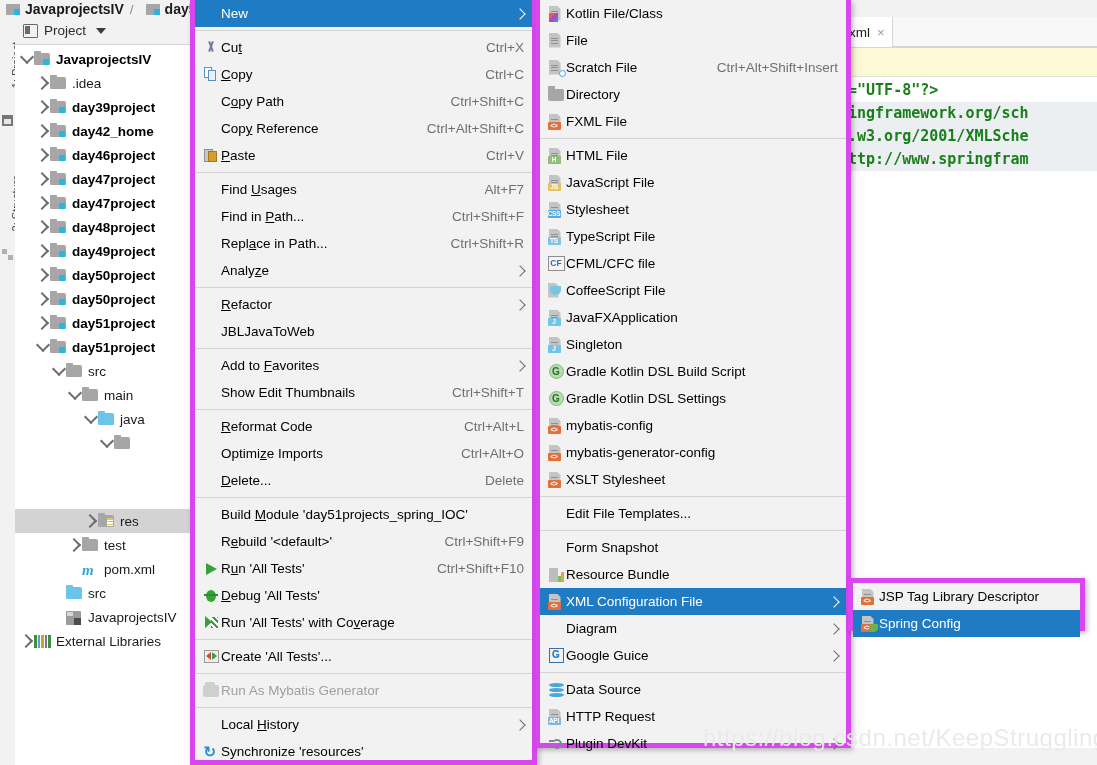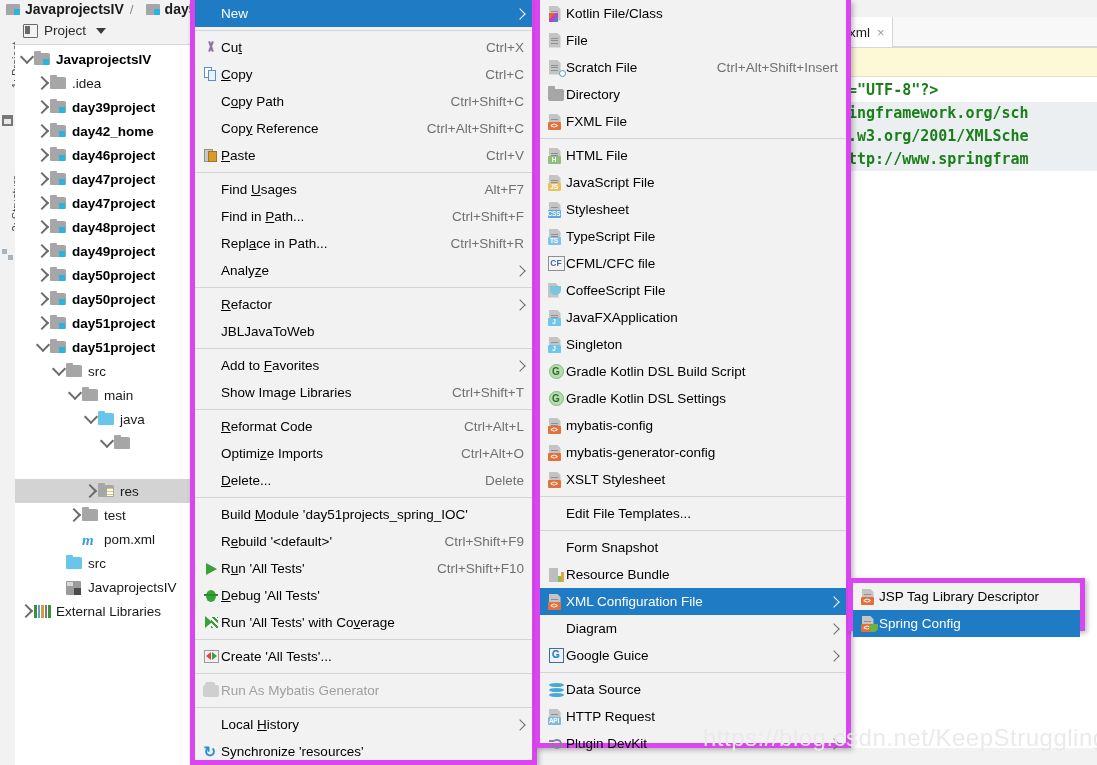--- a/index.html
+++ b/index.html
@@ -65,21 +65,21 @@
   #project-header .ph-caret{
     margin-left:10px;width:0;height:0;border-left:5px solid transparent;
     border-right:5px solid transparent;border-top:6px solid #3c3c3c;
   }
 
   #tree{position:relative;padding-top:2px;font-size:13.5px;}
   .trow{
     height:24px;display:flex;align-items:center;white-space:nowrap;
     padding-left:4px;box-sizing:border-box;
   }
-  .trow.sel{background:#d3d3d3;}
+  .trow.sel{background:#d3d3d3;margin-top:30px;}
   .arrow{
     width:15px;flex:0 0 15px;display:flex;align-items:center;justify-content:center;
     color:#5a5a5a;font-size:12px;
   }
   .arrow .chev{display:inline-block;width:8px;height:8px;border-right:2px solid #6b6b6b;border-bottom:2px solid #6b6b6b;}
   .arrow.right .chev{transform:rotate(-45deg);margin-left:-2px;}
   .arrow.down .chev{transform:rotate(45deg);margin-top:-4px;}
   .arrow.blank{}
   .ticon{width:17px;flex:0 0 17px;height:14px;margin-right:5px;position:relative;}
   .f-gray{background:#a6a6a6;border-radius:2px 2px 1px 1px;width:16px;height:12px;}
@@ -586,21 +586,21 @@
       <span class="mlabel">JBLJavaToWeb</span>
     </div>
     <div class="msep"></div>
     <div class="mi">
       <span class="mico"></span>
       <span class="mlabel">Add to <u>F</u>avorites</span>
       <span class="marrow"></span>
     </div>
     <div class="mi">
       <span class="mico"></span>
-      <span class="mlabel">Show Image Libraries</span>
+      <span class="mlabel">Show Edit Thumbnails</span>
       <span class="macc">Ctrl+Shift+T</span>
     </div>
     <div class="msep"></div>
     <div class="mi">
       <span class="mico"></span>
       <span class="mlabel"><u>R</u>eformat Code</span>
       <span class="macc">Ctrl+Alt+L</span>
     </div>
     <div class="mi">
       <span class="mico"></span>

